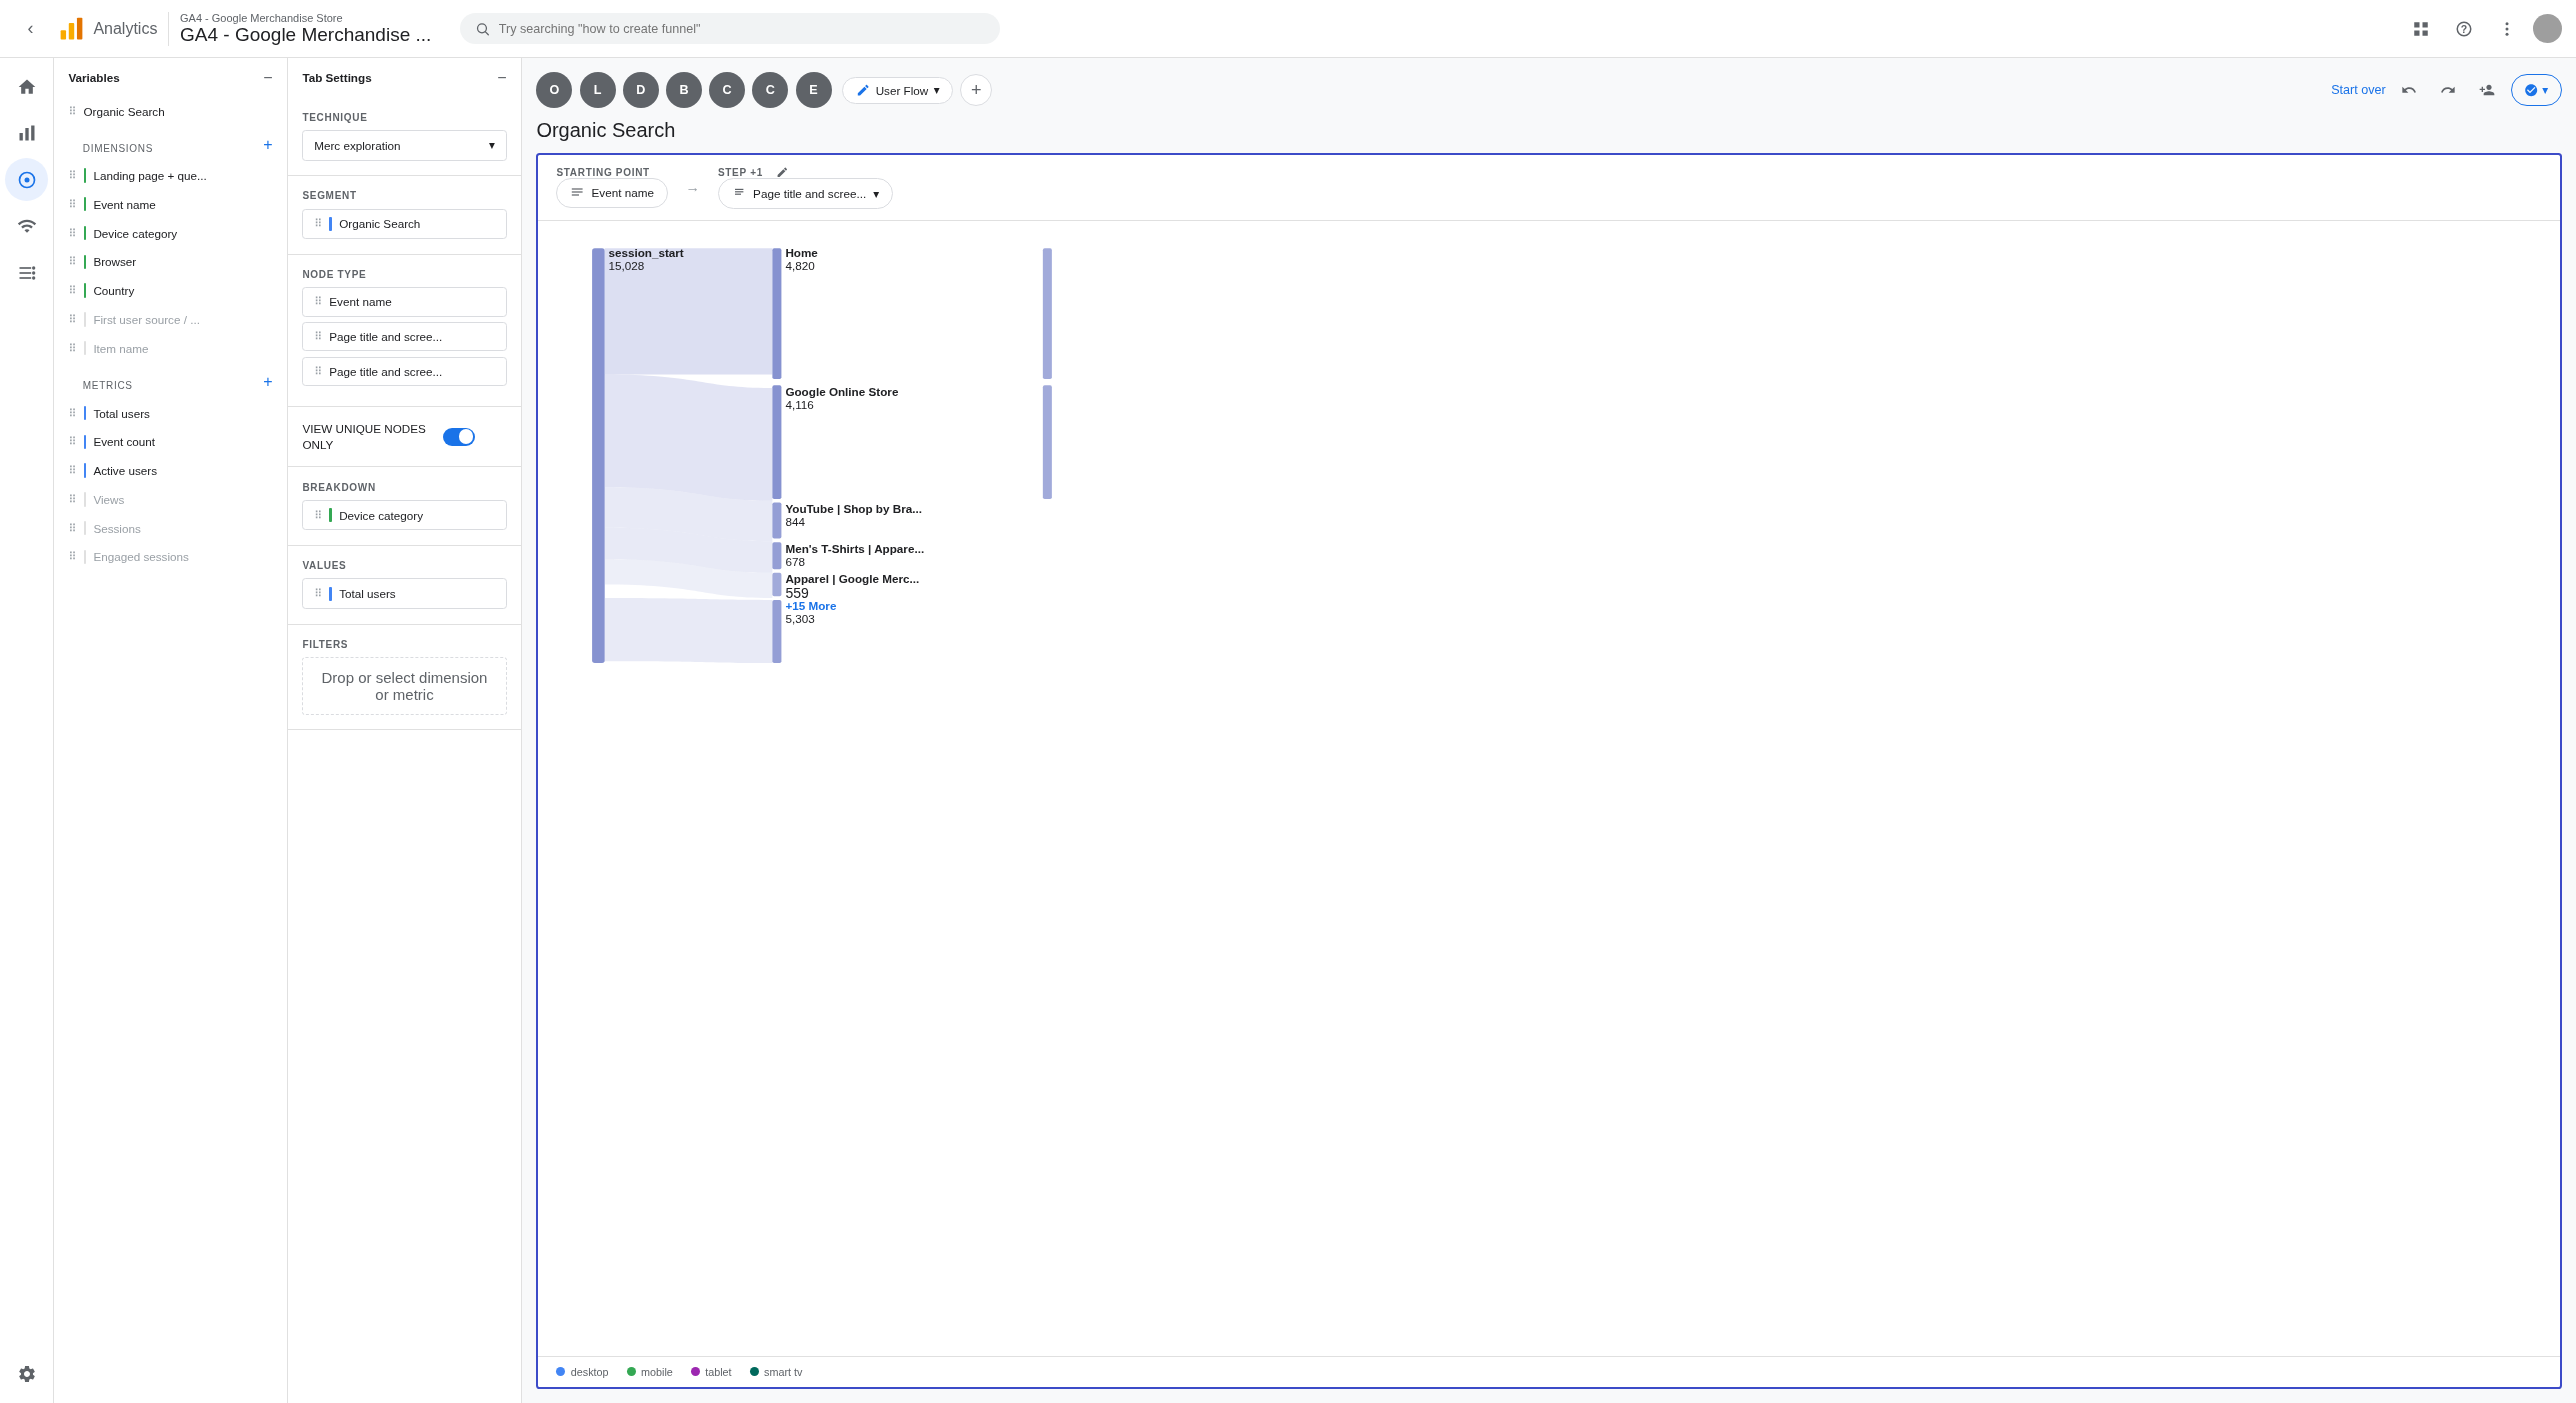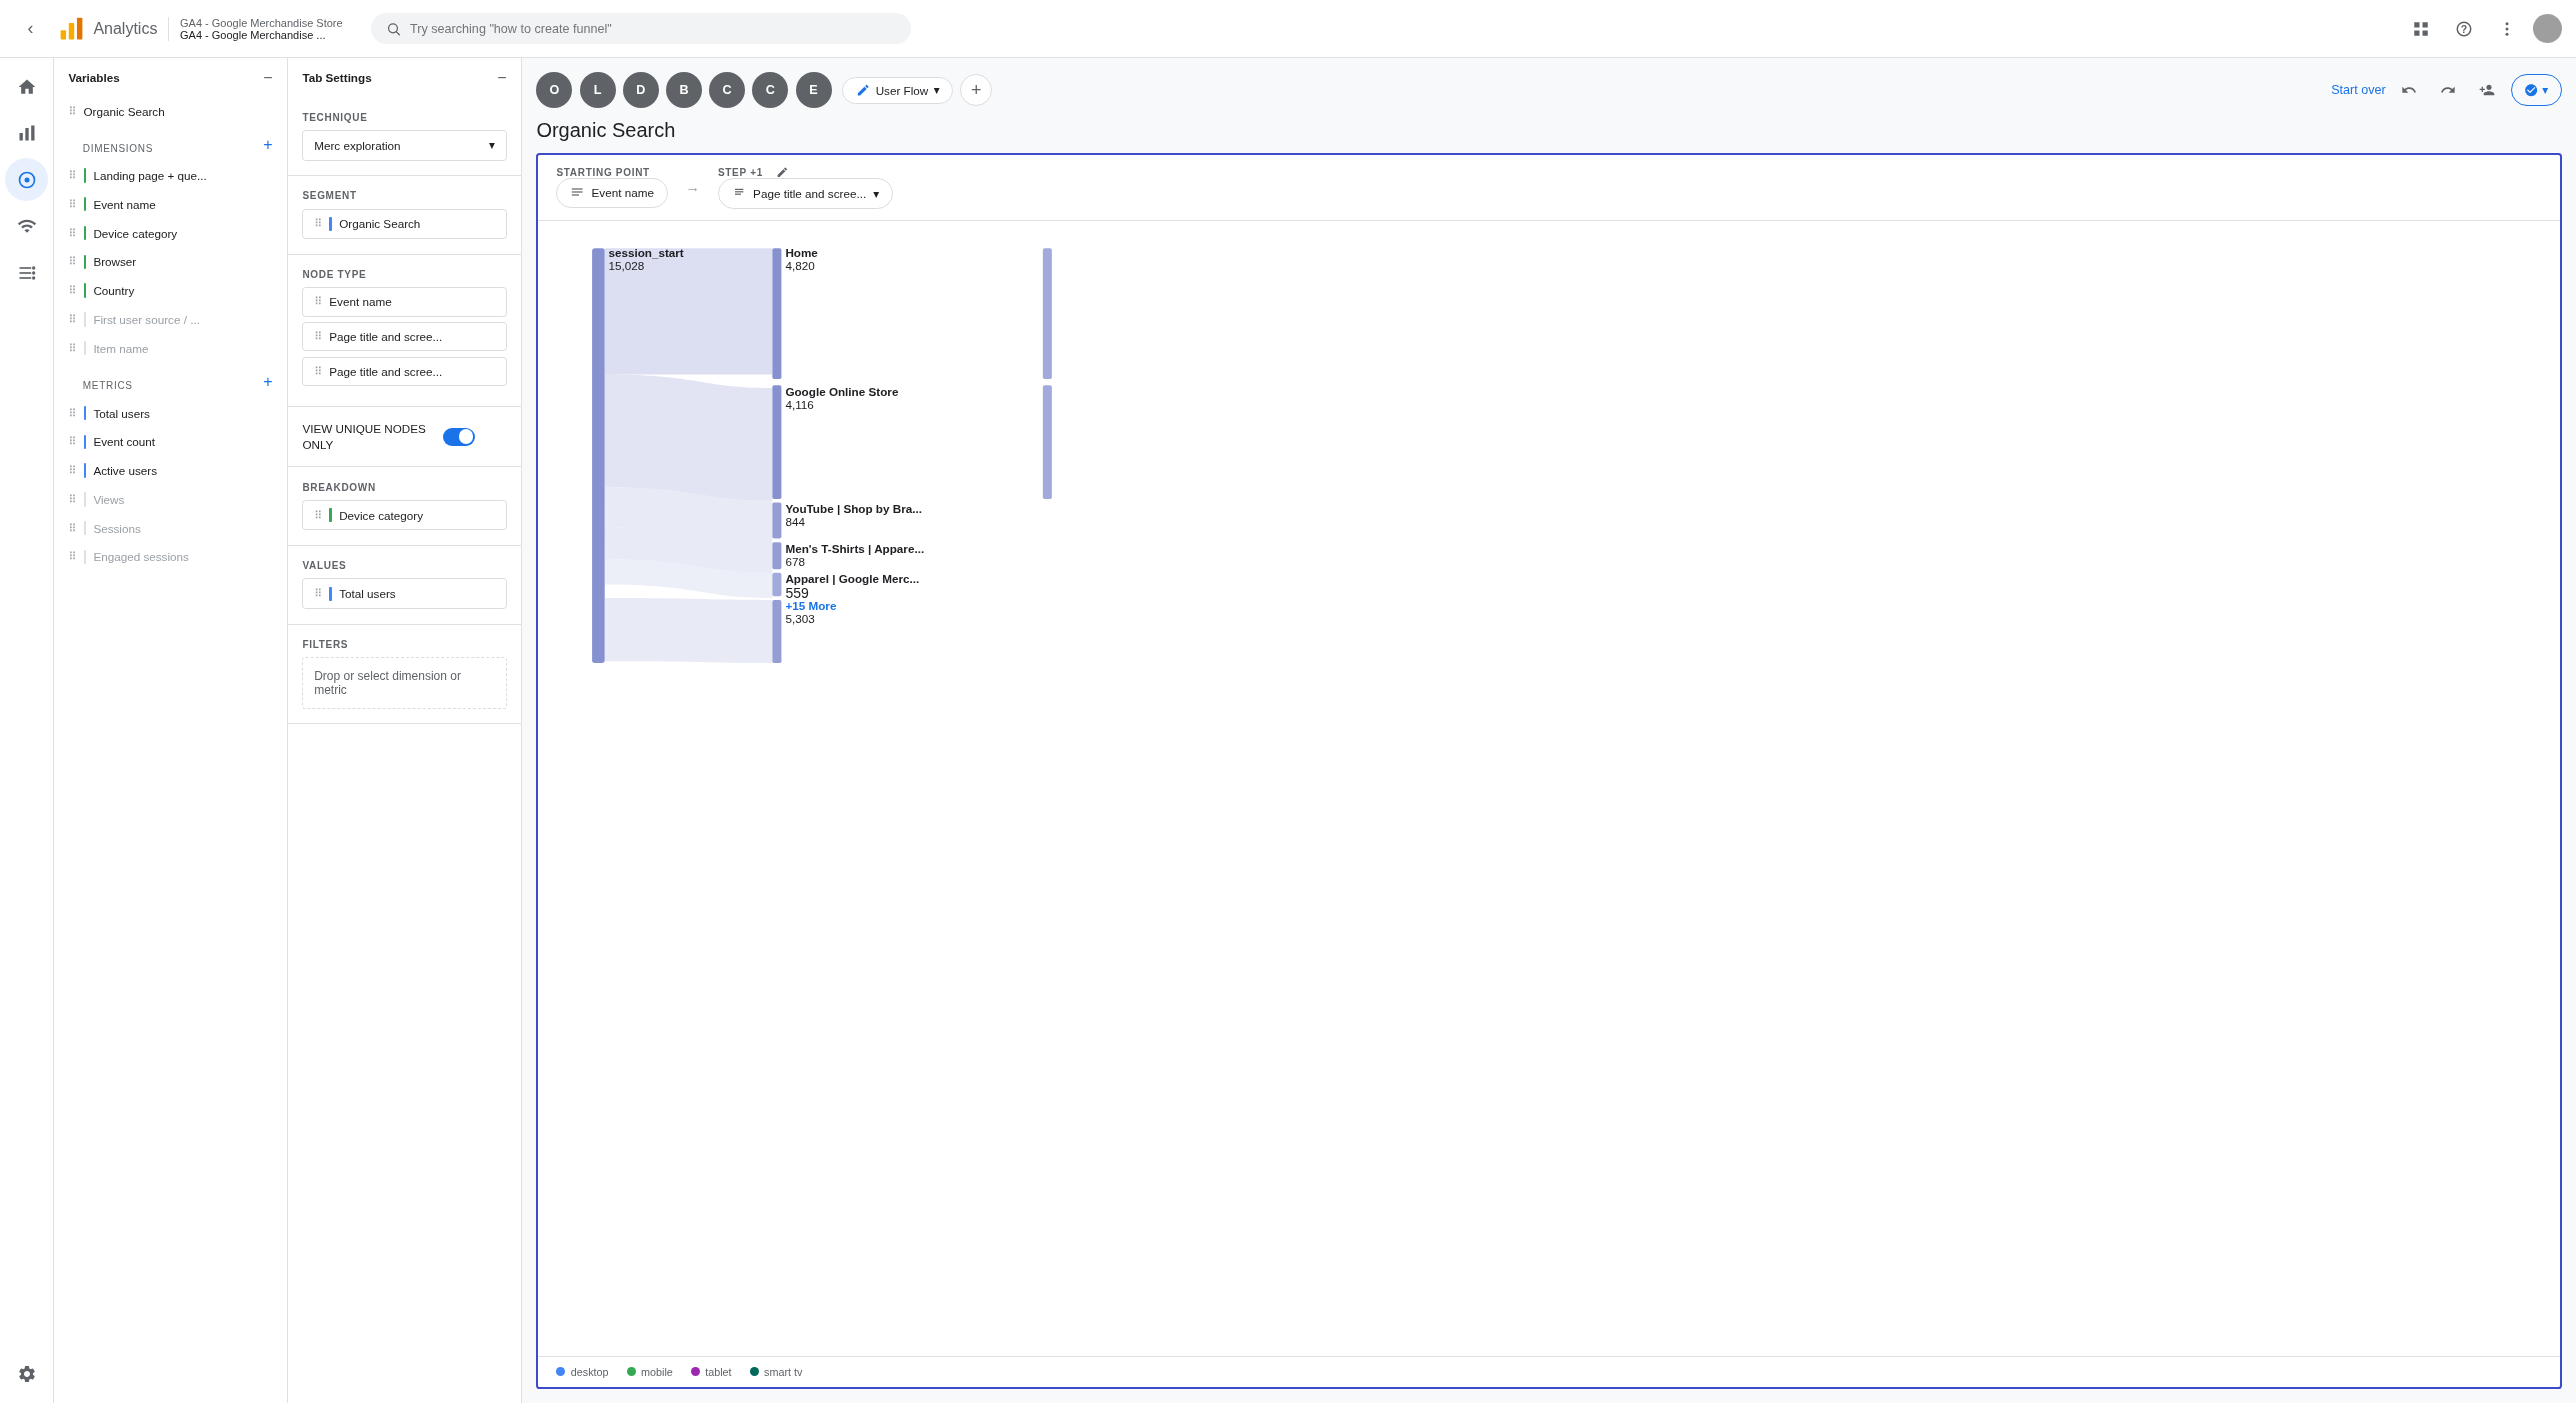--- a/index.html
+++ b/index.html
@@ -14,21 +14,21 @@
     .nav-back-btn {
       width: 32px; height: 32px; border: none; background: none; cursor: pointer;
       display: flex; align-items: center; justify-content: center; border-radius: 50%;
       font-size: 18px; color: #5f6368;
     }
     .nav-logo { display: flex; align-items: center; gap: 7.2px; }
     .logo-icon { width: 29px; height: 29px; }
     .nav-brand { font-size: 16px; color: #5f6368; font-weight: 400; }
     .nav-property { display: flex; flex-direction: column; padding-left: 10.8px; border-left: 0.9px solid #e0e0e0; }
     .nav-property-sub { font-size: 11px; color: #5f6368; }
-    .nav-property-main { font-size: 11px; color: #202124; font-weight: 400; }
+    .nav-property-main { font-size: 19px; color: #202124; font-weight: 400; }
     .nav-search {
       flex: 1; max-width: 540px; margin-left: 18px;
       display: flex; align-items: center; gap: 9px;
       background: #f1f3f4; border-radius: 21.6px; padding: 7.2px 14.4px;
     }
     .nav-search input {
       border: none; background: none; font-size: 12.6px; color: #5f6368; outline: none; width: 100%;
     }
     .nav-right { margin-left: auto; display: flex; align-items: center; gap: 7.2px; }
     .nav-icon-btn {
@@ -130,21 +130,21 @@
       border: 0.9px solid #dadce0; border-radius: 3.6px; background: #fff;
     }
     .breakdown-bar { width: 2.7px; height: 14.4px; background: #34a853; border-radius: 0.9px; }
     .values-item {
       display: flex; align-items: center; padding: 7.2px 10.8px; gap: 7.2px;
       border: 0.9px solid #dadce0; border-radius: 3.6px; background: #fff;
     }
     .values-bar { width: 2.7px; height: 14.4px; background: #4285f4; border-radius: 0.9px; }
     .filter-drop {
       border: 1.8px dashed #dadce0; border-radius: 3.6px; padding: 10.8px;
-      font-size: 12px; color: #5f6368; text-align: left;
+      font-size: 15px; color: #5f6368; text-align: center;
     }
 
     
     .right-panel {
       flex: 1; display: flex; flex-direction: column; overflow: hidden;
       padding: 14.4px;
     }
 
     
     .toolbar-row {

